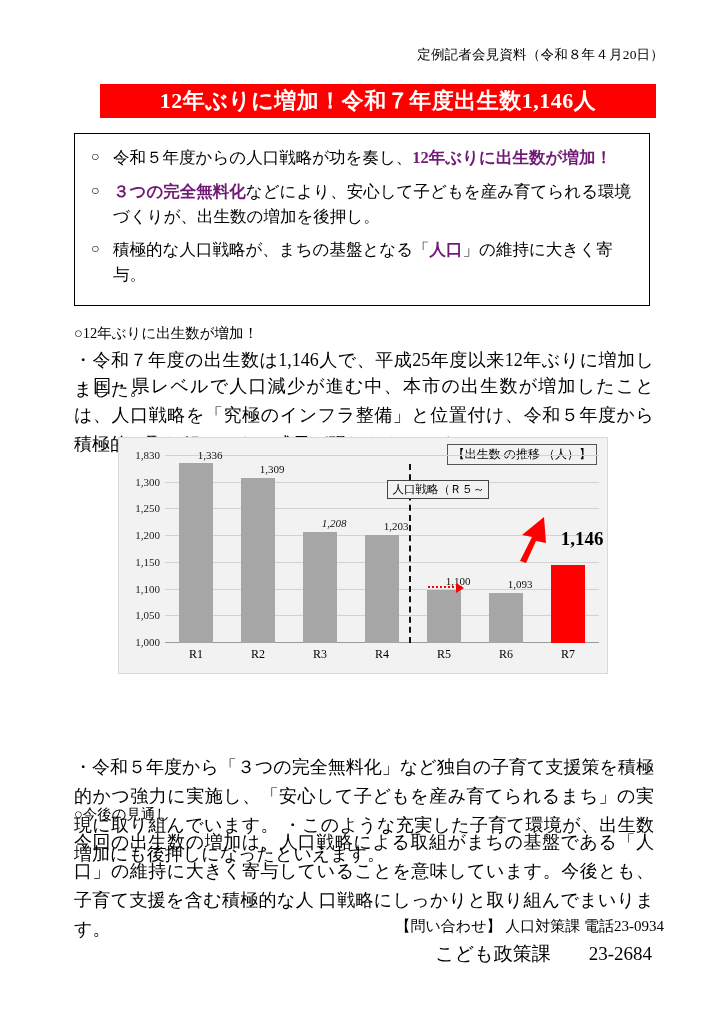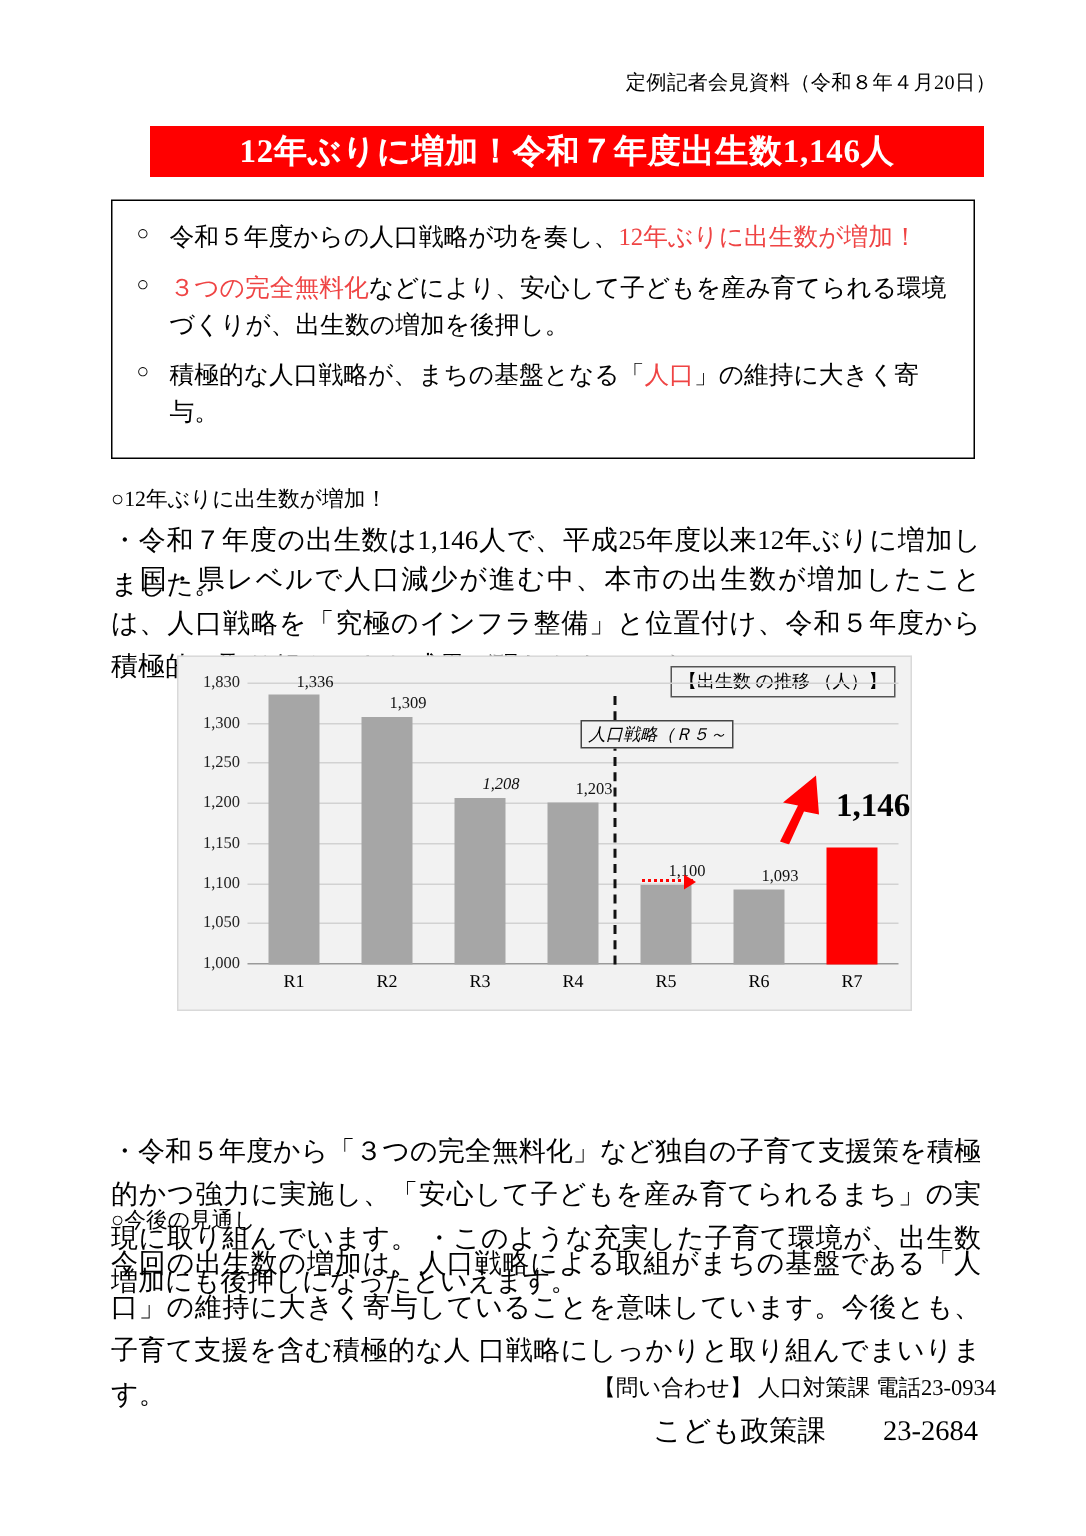--- a/index.html
+++ b/index.html
@@ -64,21 +64,21 @@
   }
   .bullet-mark {
     flex: 0 0 auto;
     width: 22px;
     font-size: 14px;
     line-height: 1.6;
   }
   .bullet-text {
     flex: 1 1 auto;
   }
-  .red-b { color: #ef4444; font-weight: normal; }
+  .red-b { color: #701a75; font-weight: bold; }
 
   .section-head {
     position: absolute;
     font-size: 14.5px;
     line-height: 1.62;
   }
   .para {
     position: absolute;
     font-size: 18px;
     line-height: 1.62;
@@ -162,21 +162,21 @@
   .bar-label {
     position: absolute;
     left: 50%;
     transform: translateX(-50%);
     font-size: 11px;
     white-space: nowrap;
     color: #111;
     margin-left: 14px;
   }
   .bar-label.big {
-    font-size: 22px;
+    font-size: 19px;
     font-weight: bold;
     color: #000;
   }
   .xlabels {
     position: absolute;
     left: 46px;
     right: 8px;
     bottom: 8px;
     height: 18px;
     display: flex;
@@ -193,21 +193,20 @@
     width: 0;
     border-left: 2px dashed #111;
   }
   .annot {
     position: absolute;
     font-size: 11.5px;
     border: 1px solid #444;
     background: #f2f2f2;
     padding: 1px 4px;
     white-space: nowrap;
-    font-style: italic;
   }
   .dotted-arrow {
     position: absolute;
     width: 34px;
     height: 0;
     border-top: 2px dotted #ff0000;
   }
   .dotted-arrow::after {
     content: "";
     position: absolute;

